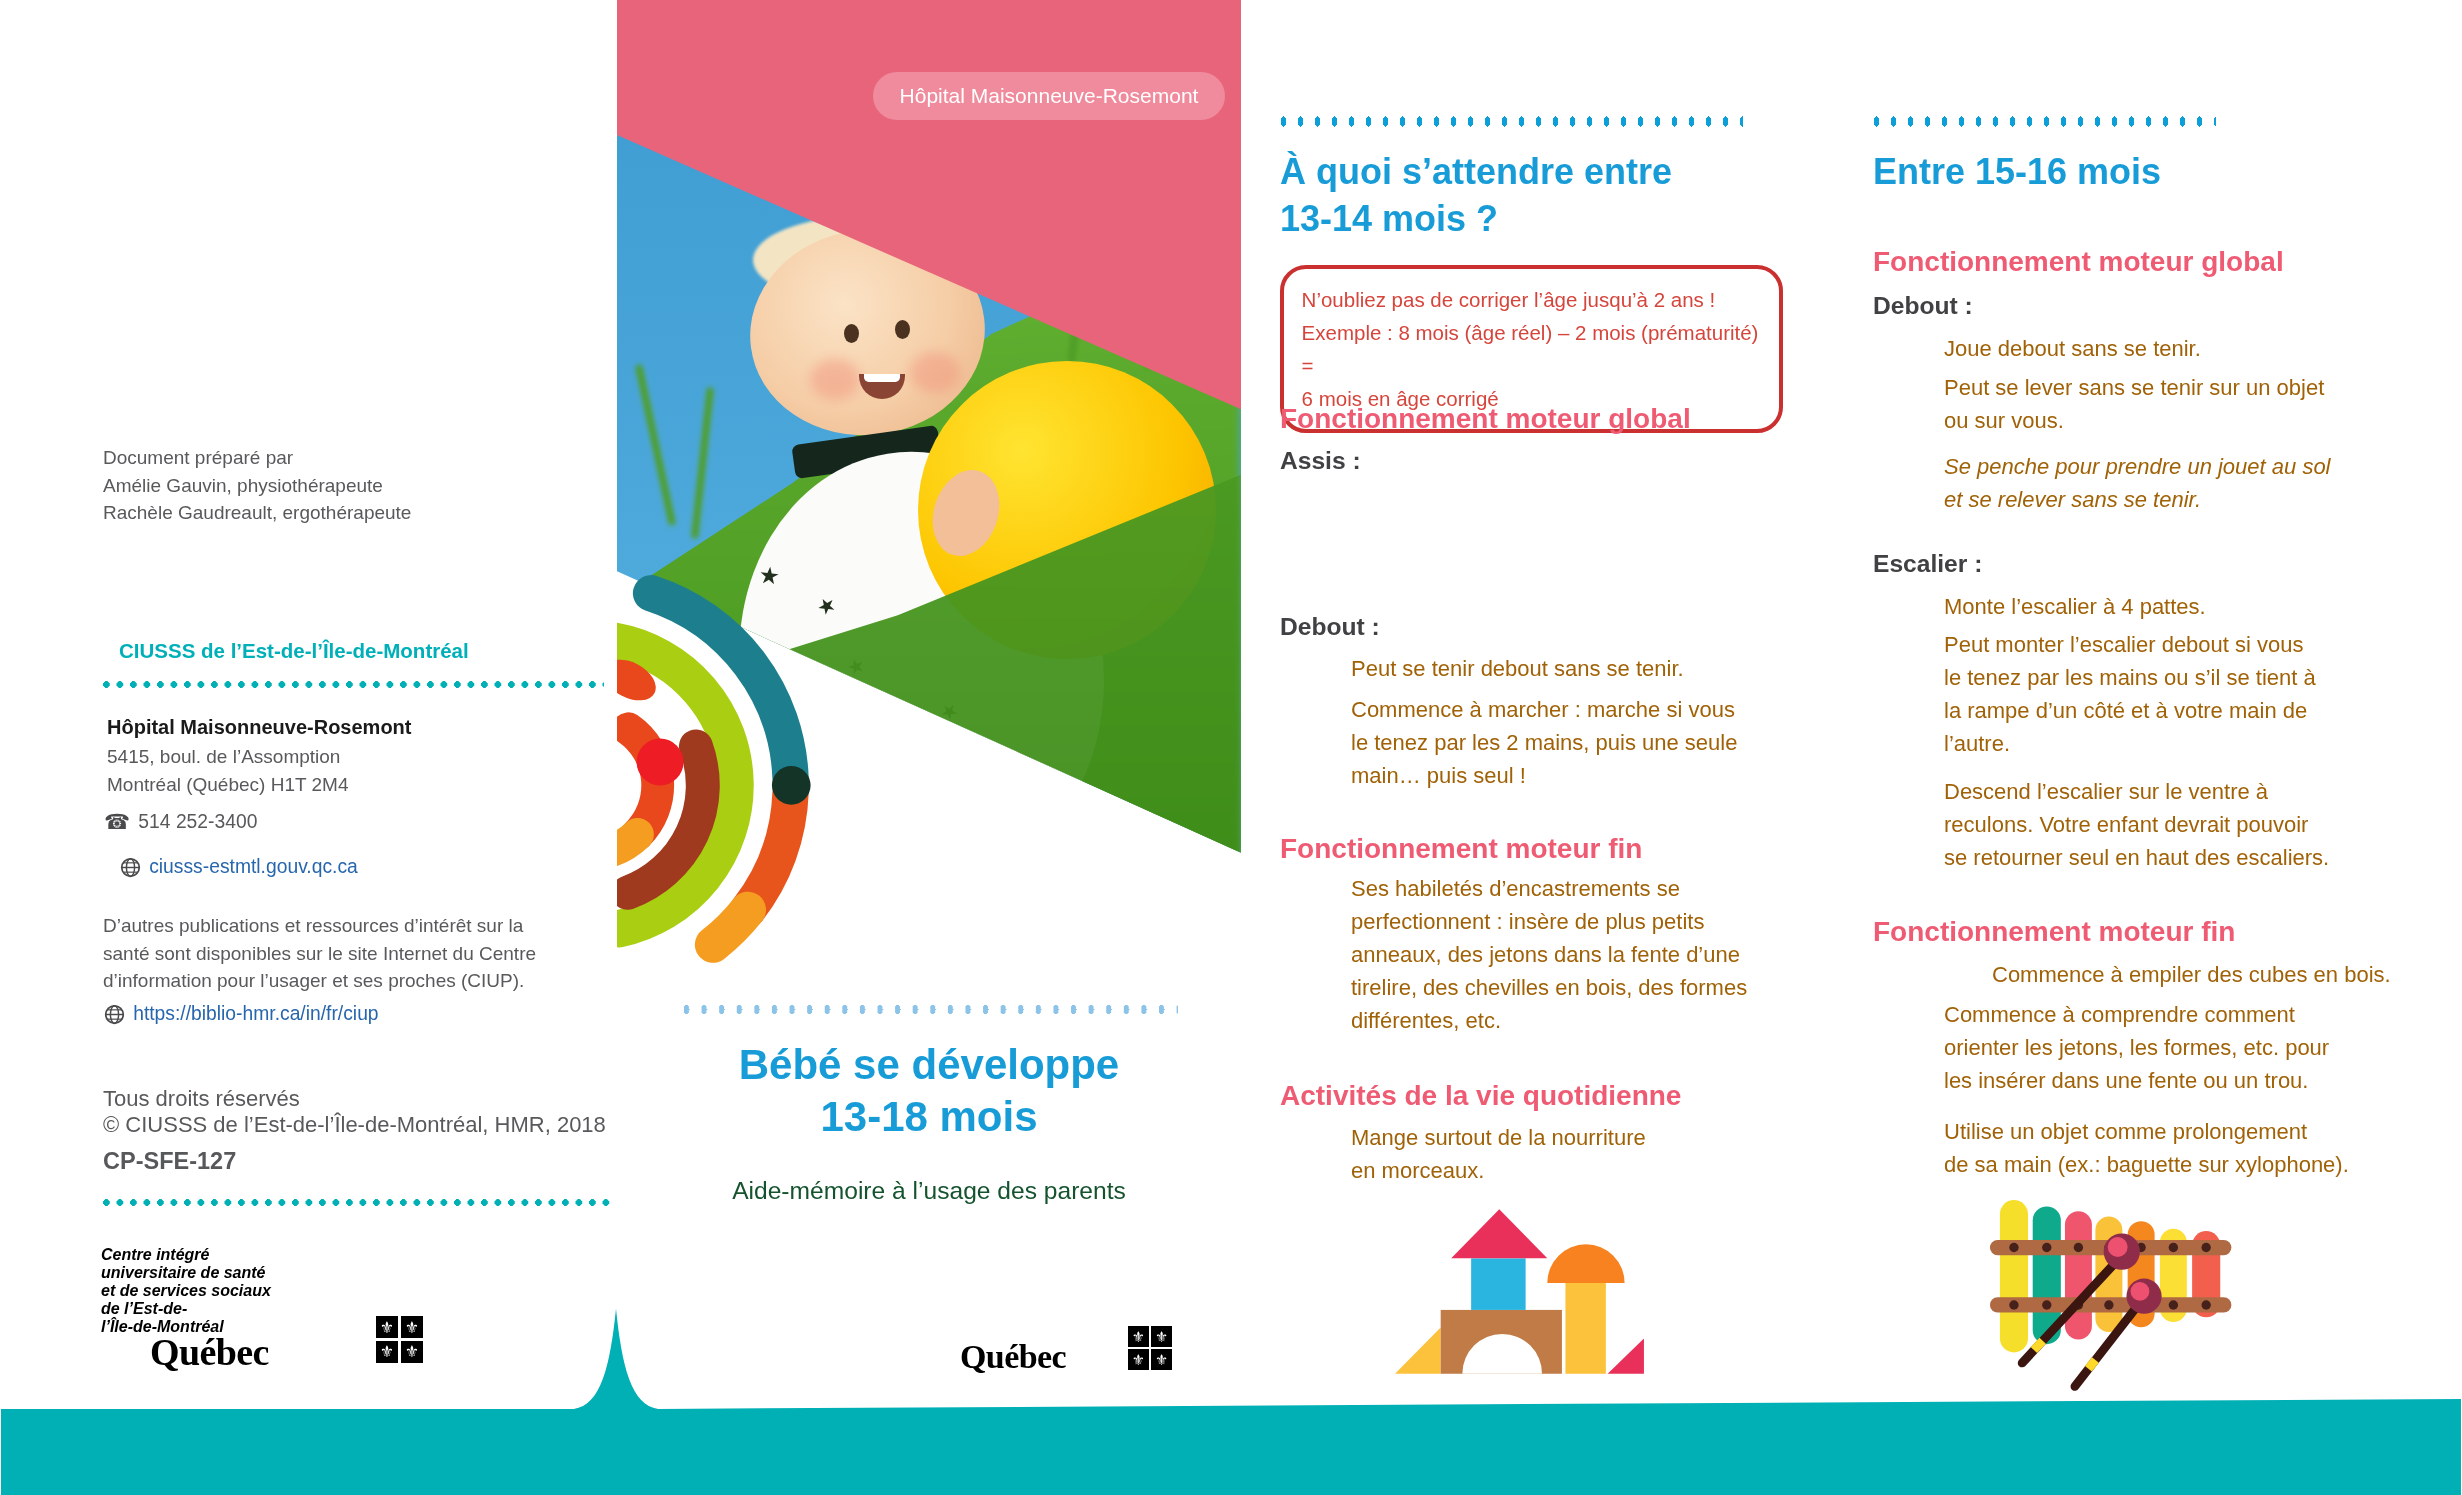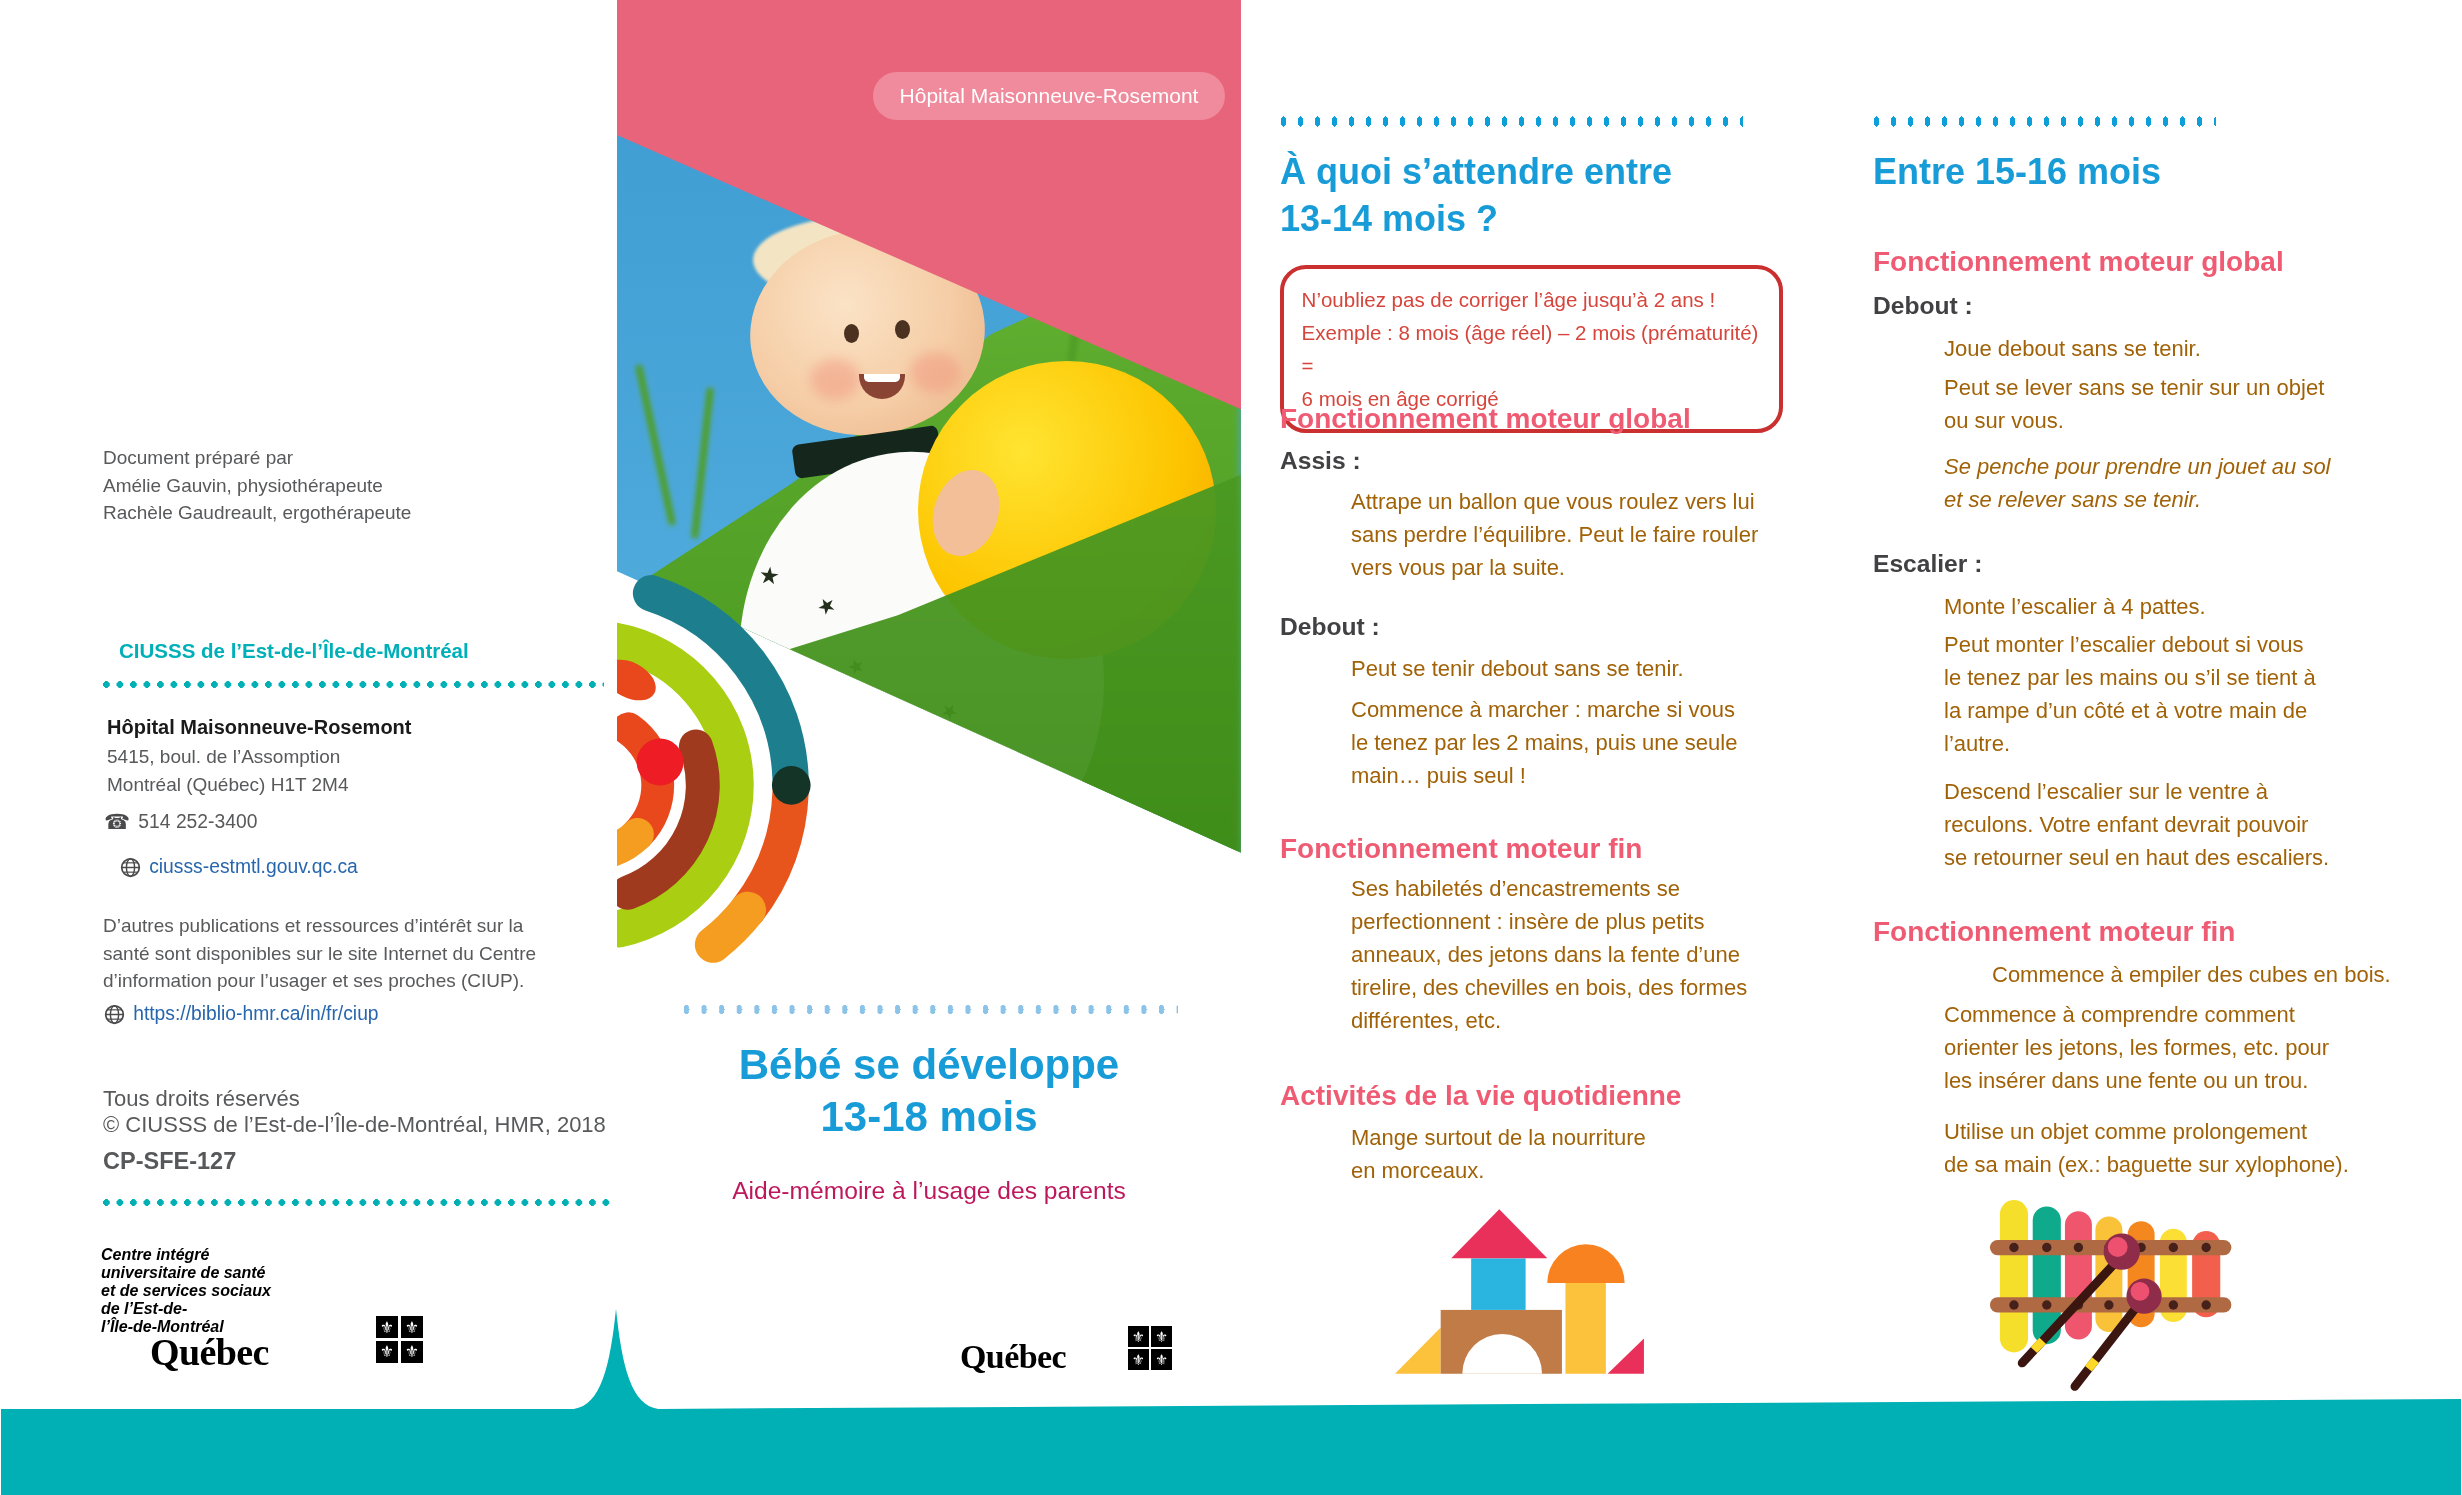--- a/index.html
+++ b/index.html
@@ -35,21 +35,21 @@
   .blade{position:absolute;background:#4f9e26;border-radius:4.7px;filter:blur(2.9px);}
   .grassfront{position:absolute;left:0;top:0;width:100%;height:100%;
      background:linear-gradient(180deg,#58a82b 0%,#3f8c1a 100%);
      clip-path:polygon(0 80%,45% 70%,100% 54%,100% 100%,0 100%);filter:blur(3.5px);opacity:.95;}
   .pinkhdr{position:absolute;left:0;top:0;width:100%;height:422px;background:#e8647b;
      clip-path:polygon(0 0,100% 0,100% 97%,0 32%);}
   .tagpill{position:absolute;left:256px;top:72px;width:352px;height:48px;border-radius:24.6px;
      background:#ef8b9c;display:flex;align-items:center;justify-content:center;
      color:#fff;font-size:21px;}
   .cover-title{font-size:42px;line-height:52px;font-weight:bold;color:#189cd8;text-align:center;}
-  .cover-sub{font-size:24.6px;color:#be185d;text-align:center;}
+  .cover-sub{font-size:24.6px;color:#14532d;text-align:center;}
   
   .head{position:absolute;left:133px;top:230px;width:235px;height:205px;border-radius:50%;
      background:radial-gradient(circle at 42% 35%,#fbe3c6 0%,#f5cda6 55%,#eab184 100%);transform:rotate(-7deg);}
   .hair{position:absolute;left:136px;top:216px;width:223px;height:88px;border-radius:50%;
      background:#f3e5c4;filter:blur(1.8px);}
   .eye{position:absolute;width:15.2px;height:19px;border-radius:50%;background:#4a3120;}
   .cheek{position:absolute;width:50px;height:41px;border-radius:50%;background:#f0907a;opacity:.45;filter:blur(5.9px);}
   .mouth{position:absolute;left:242px;top:374px;width:46px;height:24.6px;border-radius:0 0 23.5px 23.5px;
      background:#8a4433;overflow:hidden;}
   .teeth{position:absolute;left:4.7px;top:0;width:36px;height:8.2px;background:#fff;border-radius:0 0 4.7px 4.7px;}
@@ -212,23 +212,20 @@
   <div class="dots dots-blue" style="left:1280px;top:116px;width:463px;"></div>
   <div class="abs btitle pre" style="left:1280px;top:148px;">À quoi s’attendre entre
 13-14 mois ?</div>
 
   <div class="abs notebox pre" style="left:1280px;top:265px;width:460px;">N’oubliez pas de corriger l’âge jusqu’à 2 ans !
 Exemple : 8 mois (âge réel) – 2 mois (prématurité) =
 6 mois en âge corrigé</div>
 
   <div class="abs pinkh" style="left:1280px;top:403px;">Fonctionnement moteur global</div>
   <div class="abs lbl" style="left:1280px;top:447px;">Assis :</div>
-  <div class="abs item pre" style="left:1351px;top:485px;">Attrape un ballon que vous roulez vers lui
-sans perdre l’équilibre. Peut le faire rouler
-vers vous par la suite.</div>
 
   <div class="abs lbl" style="left:1280px;top:613px;">Debout :</div>
   <div class="abs item pre" style="left:1351px;top:652px;">Peut se tenir debout sans se tenir.</div>
   <div class="abs item pre" style="left:1351px;top:693px;">Commence à marcher : marche si vous
 le tenez par les 2 mains, puis une seule
 main… puis seul !</div>
 
   <div class="abs pinkh" style="left:1280px;top:833px;">Fonctionnement moteur fin</div>
   <div class="abs item pre" style="left:1351px;top:872px;">Ses habiletés d’encastrements se
 perfectionnent : insère de plus petits

